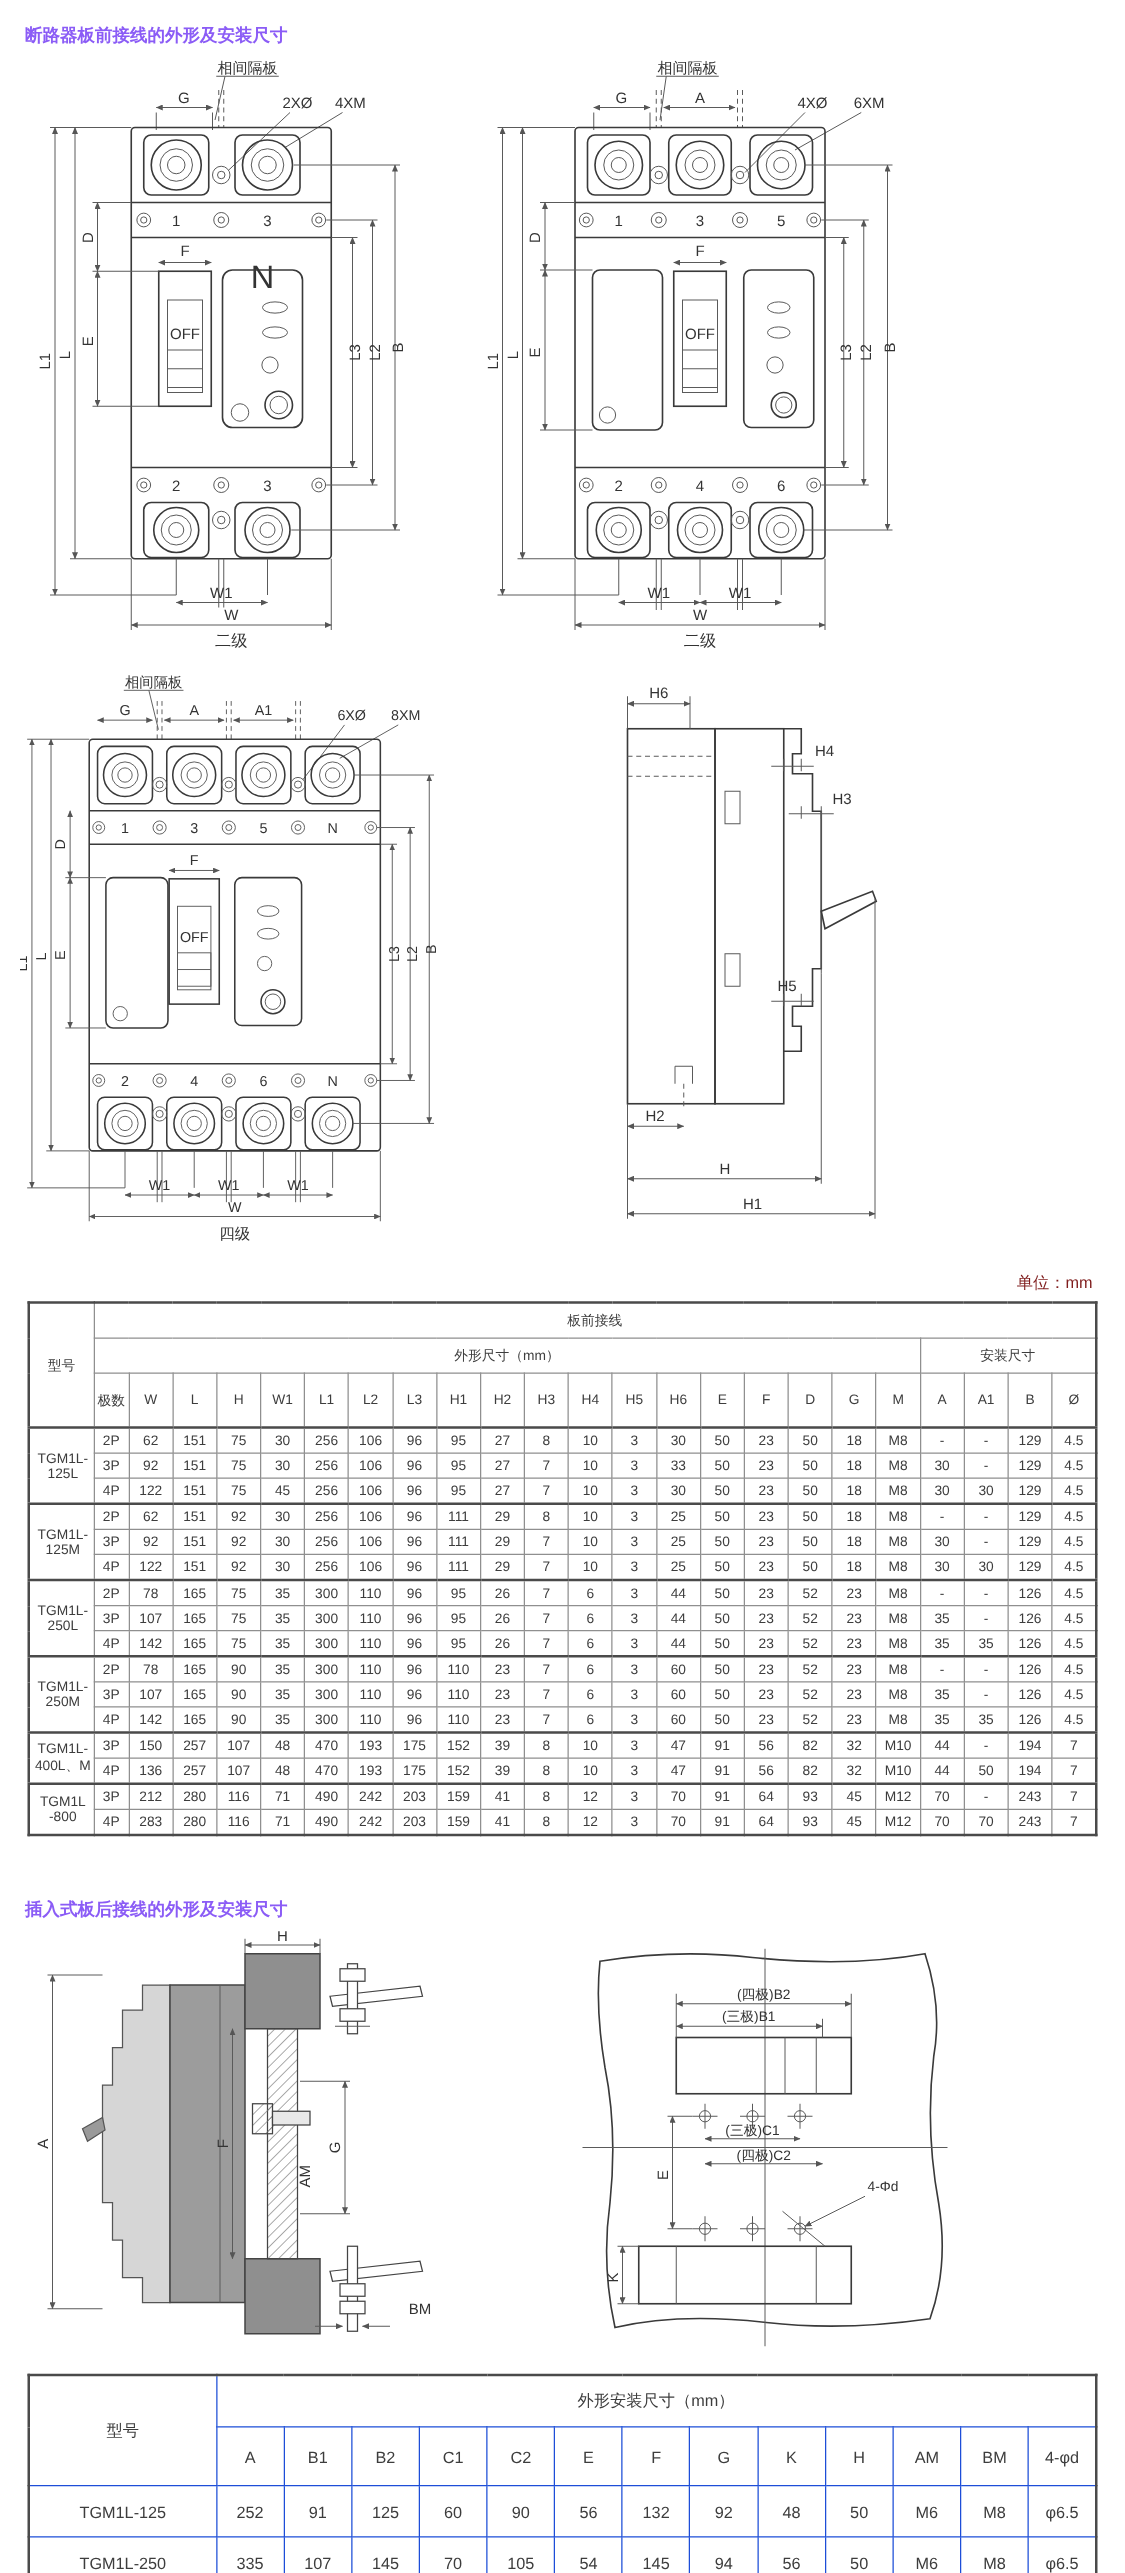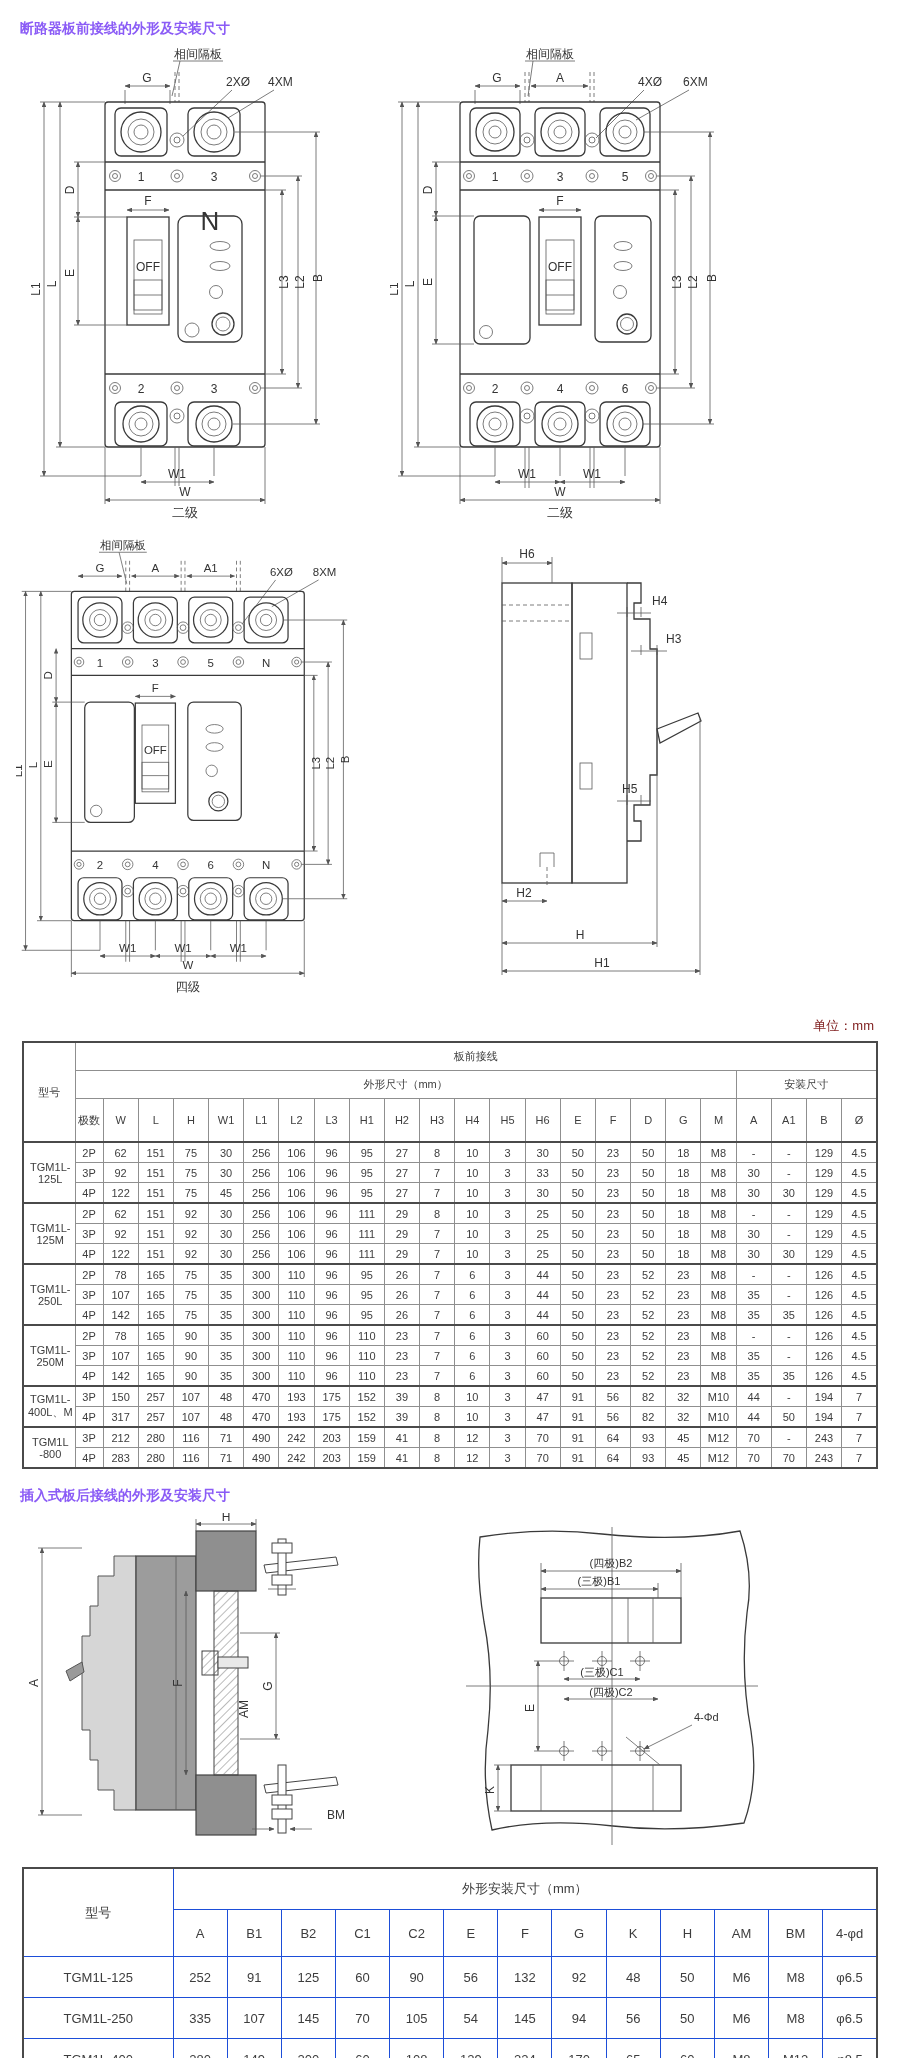--- a/index.html
+++ b/index.html
@@ -940,21 +940,21 @@
         <td>82</td>
         <td>32</td>
         <td>M10</td>
         <td>44</td>
         <td>-</td>
         <td>194</td>
         <td>7</td>
       </tr>
       <tr>
         <td>4P</td>
-        <td>317</td>
+        <td>136</td>
         <td>257</td>
         <td>107</td>
         <td>48</td>
         <td>470</td>
         <td>193</td>
         <td>175</td>
         <td>152</td>
         <td>39</td>
         <td>8</td>
         <td>10</td>
@@ -1018,21 +1018,21 @@
         <td>45</td>
         <td>M12</td>
         <td>70</td>
         <td>70</td>
         <td>243</td>
         <td>7</td>
       </tr>
     </tbody>
   </table>
 
-<div class="sec-title" style="margin-top:18px;">插入式板后接线的外形及安装尺寸</div>
+<div class="sec-title" style="margin-top:50px;">插入式板后接线的外形及安装尺寸</div>
 
 <div class="row row3">
 
   <svg width="350" height="340" viewBox="0 0 350 340">
     <defs>
       <marker id="m5" markerWidth="7" markerHeight="6" refX="6.5" refY="3" orient="auto-start-reverse">
           <path d="M0,0 L7,3 L0,6 z" fill="#555"></path>
         </marker>
       <pattern id="hat5" width="6" height="6" patternUnits="userSpaceOnUse" patternTransform="rotate(45)">
           <line x1="0" y1="0" x2="0" y2="6" stroke="#777" stroke-width="1"></line>

